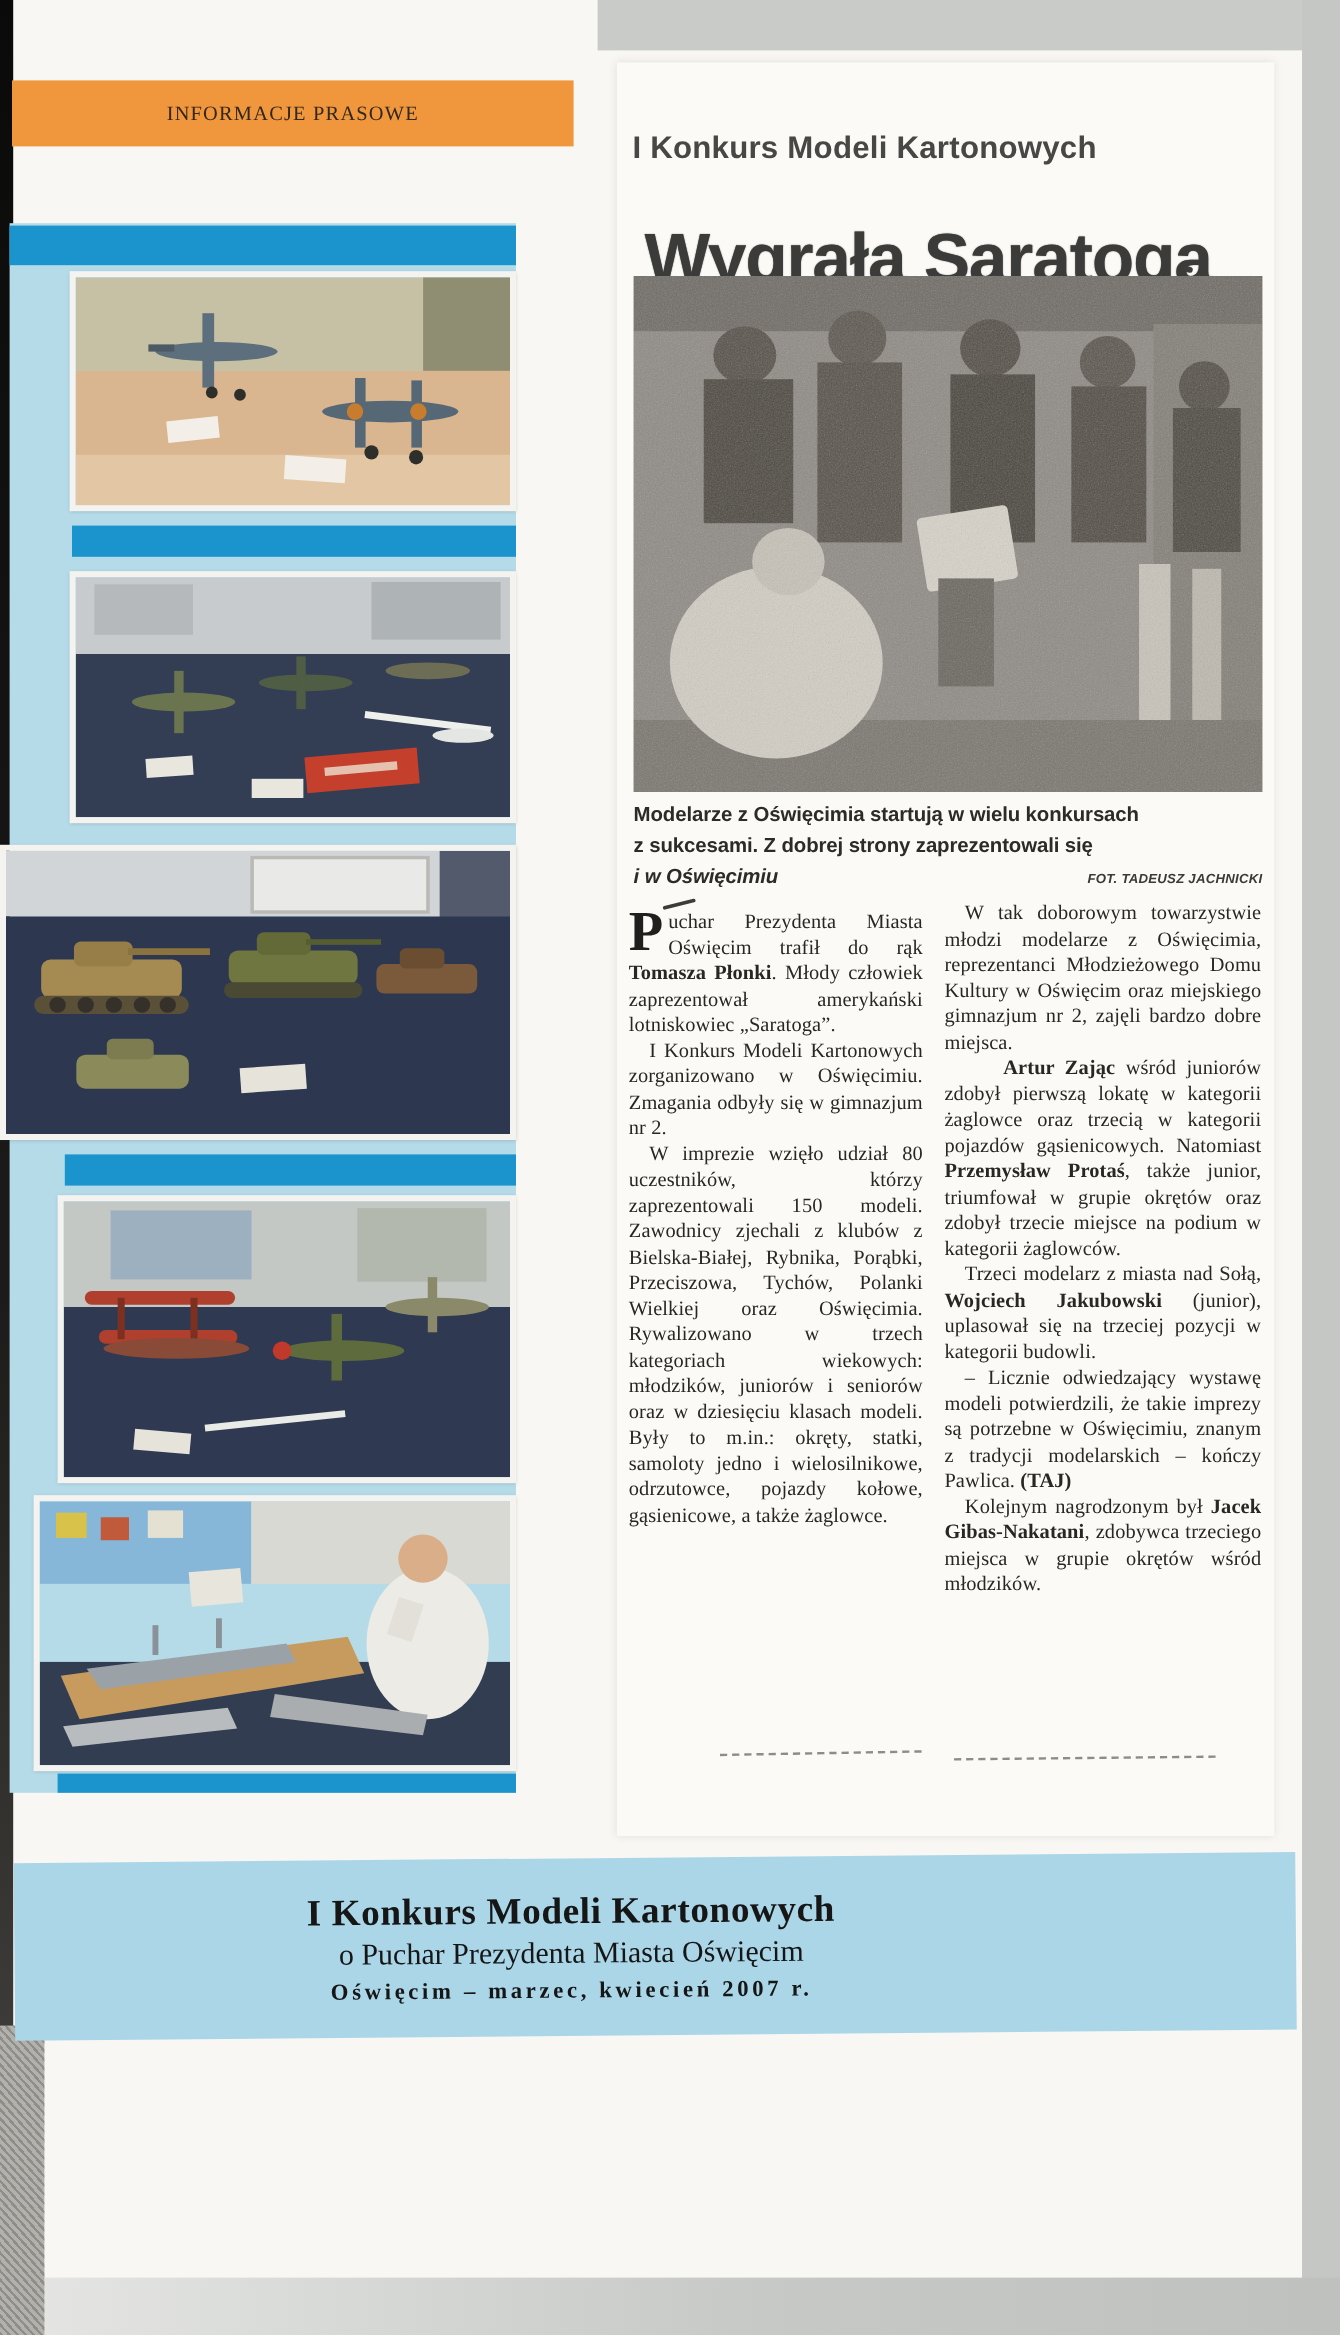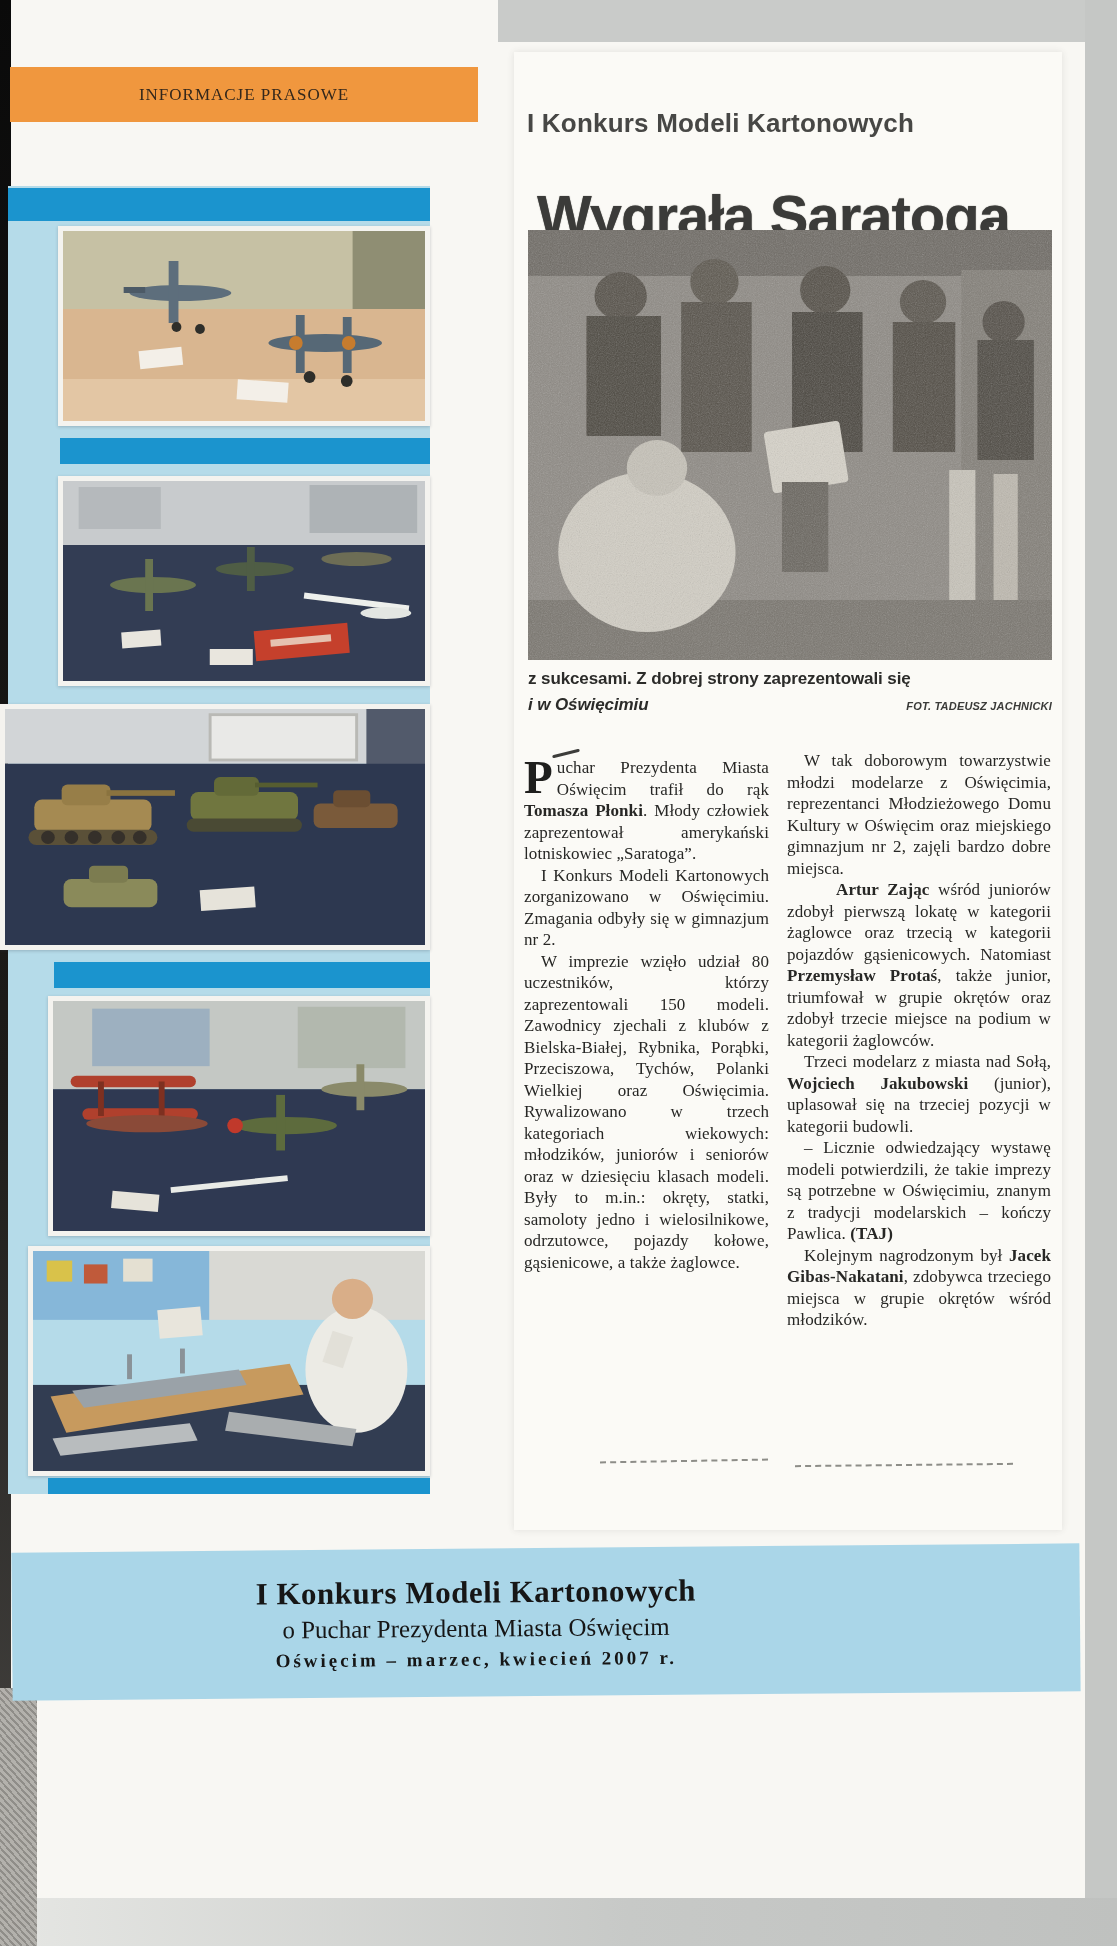--- a/index.html
+++ b/index.html
@@ -124,20 +124,21 @@
       <rect x="252" y="252" width="46" height="90" fill="#6a665f"></rect>
       <ellipse cx="118" cy="322" rx="88" ry="80" fill="#d2cec4"></ellipse>
       <ellipse cx="128" cy="238" rx="30" ry="28" fill="#c6c2b8"></ellipse>
       <rect x="418" y="240" width="26" height="130" fill="#c8c4ba"></rect>
       <rect x="462" y="244" width="24" height="126" fill="#beb9af"></rect>
       <rect x="0" y="0" width="520" height="430" filter="url(#grain)" opacity="0.32"></rect>
     </svg>
   </div>
 
   <div class="abs caption">
+    <div>Modelarze z Oświęcimia startują w wielu konkursach</div>
     <div>z sukcesami. Z dobrej strony zaprezentowali się</div>
     <div class="cap3">
       <span>i w Oświęcimiu</span>
       <span class="credit">FOT. TADEUSZ JACHNICKI</span>
     </div>
   </div>
   <div class="abs pen-flourish"></div>
 
   <div class="abs col col-left">
       <p><span class="dropcap">P</span><span>uchar Prezydenta Miasta Oświęcim trafił do rąk </span><span style="font-weight: bold;">Tomasza Płonki</span><span>. Młody człowiek zaprezentował amerykański lotniskowiec „Saratoga”.</span></p>

